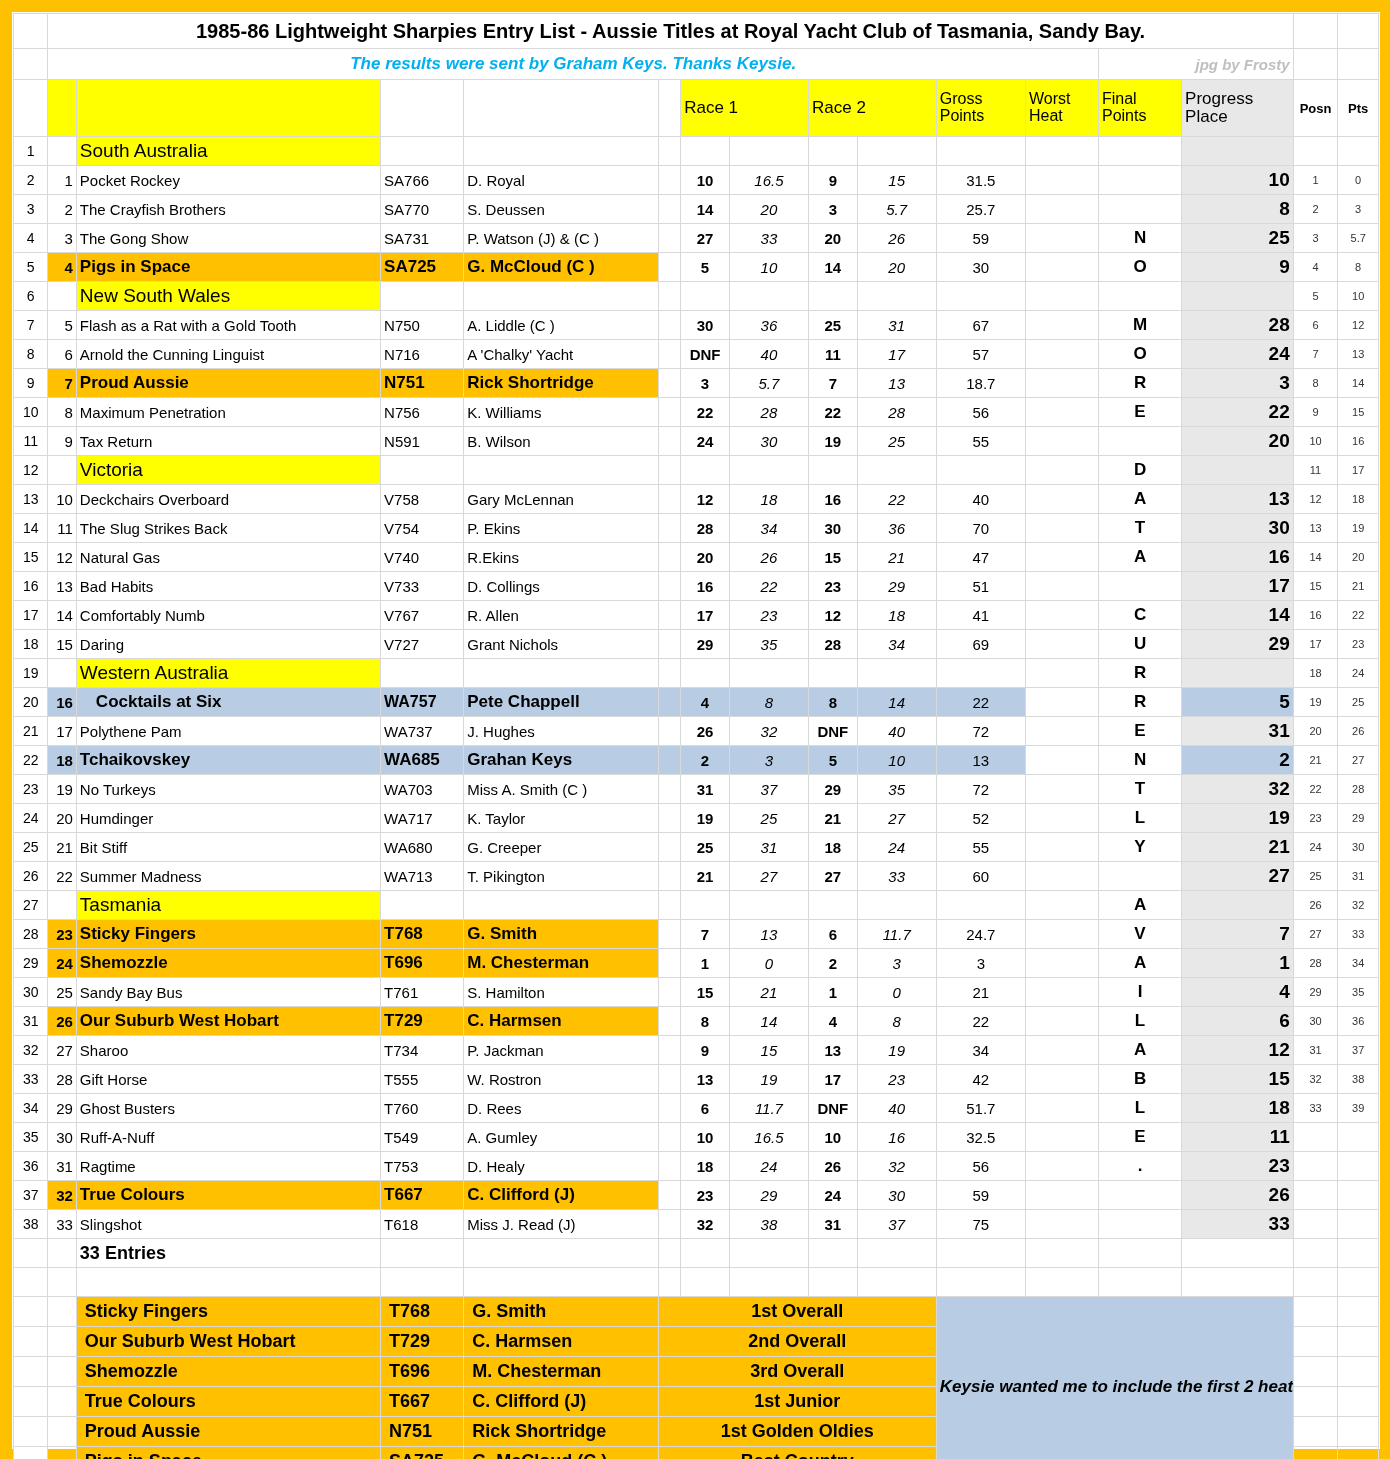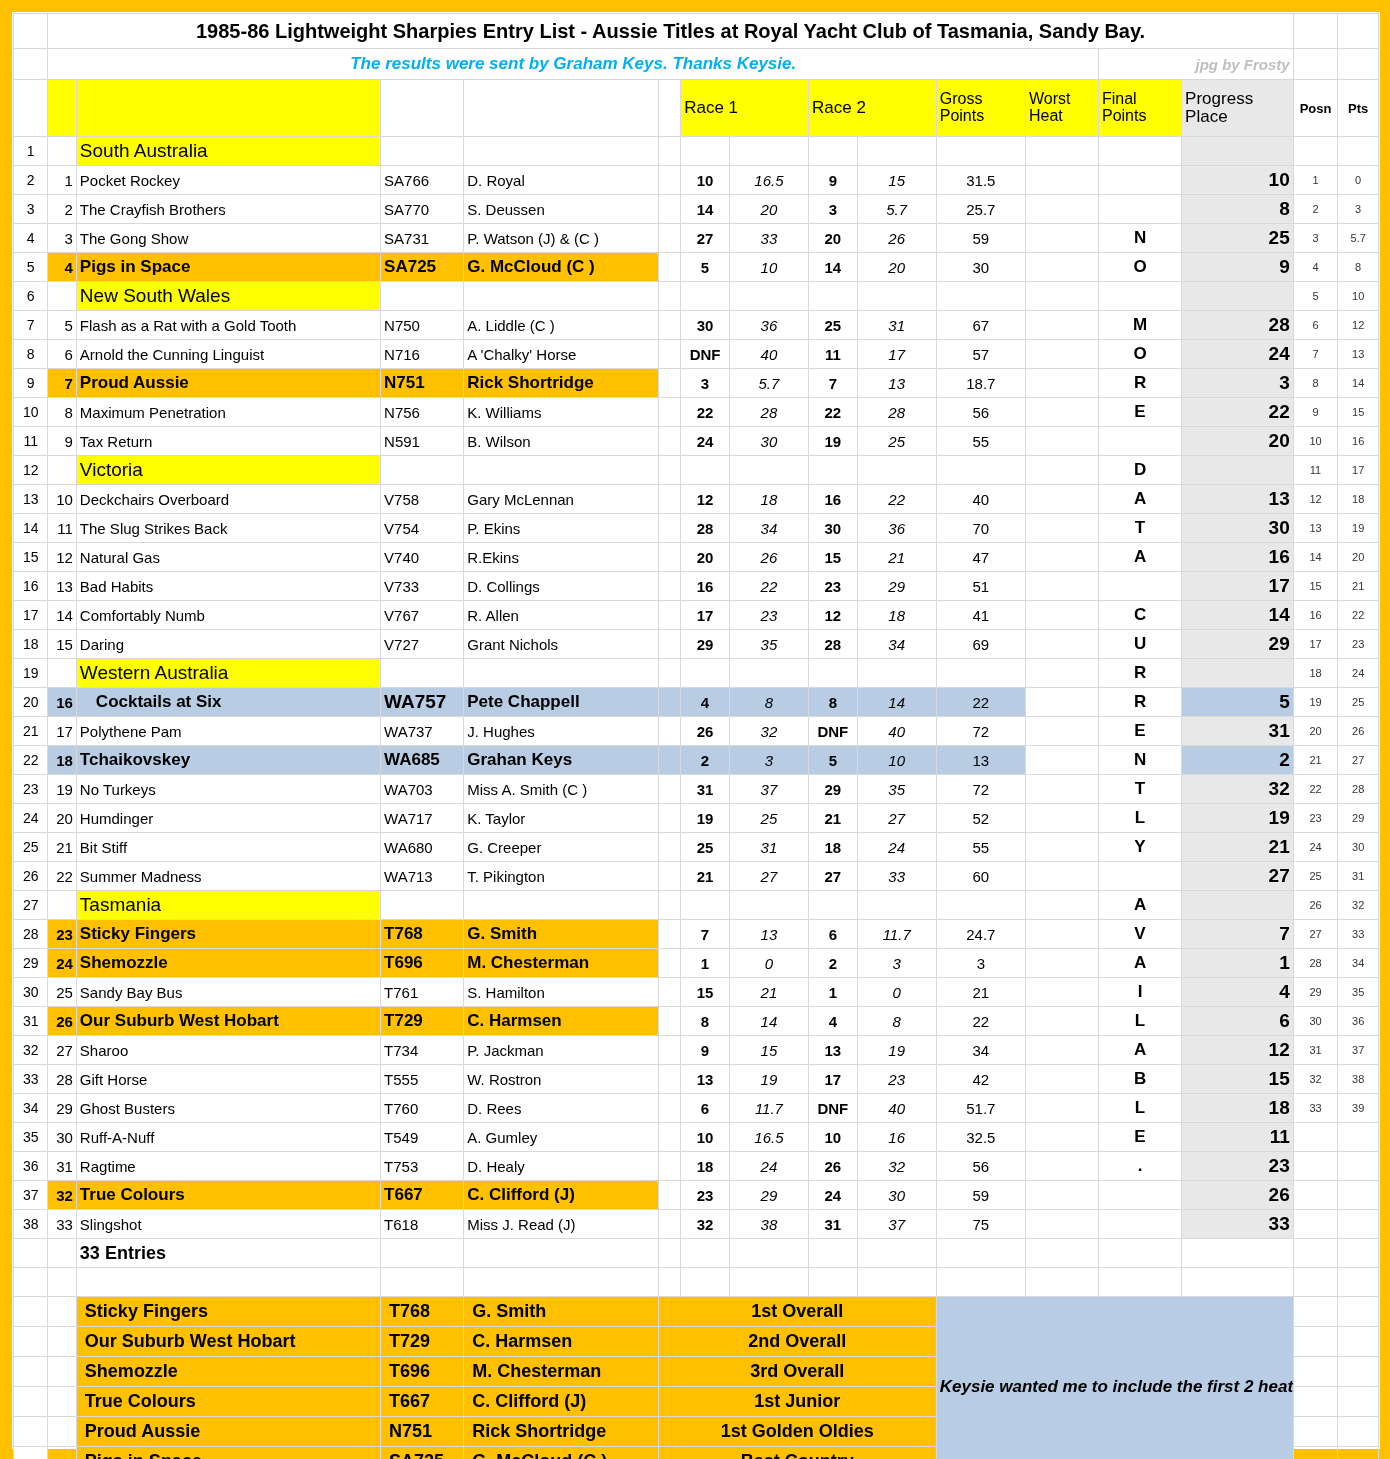--- a/index.html
+++ b/index.html
@@ -265,21 +265,21 @@
           <td class="letter" colspan="1">M</td>
           <td class="place" colspan="1">28</td>
           <td class="posn" colspan="1">6</td>
           <td class="pts" colspan="1">12</td>
         </tr>
         <tr>
           <td class="rownum" colspan="1">8</td>
           <td class="no" colspan="1">6</td>
           <td class="boat" colspan="1">Arnold the Cunning Linguist</td>
           <td class="sail" colspan="1">N716</td>
-          <td class="helm" colspan="1">A 'Chalky' Horse</td>
+          <td class="helm" colspan="1">A 'Chalky' Yacht</td>
           <td colspan="1"></td>
           <td class="num" colspan="1">DNF</td>
           <td class="ital" colspan="1">40</td>
           <td class="num" colspan="1">11</td>
           <td class="ital" colspan="1">17</td>
           <td class="gross" colspan="1">57</td>
           <td colspan="1"></td>
           <td class="letter" colspan="1">O</td>
           <td class="place" colspan="1">24</td>
           <td class="posn" colspan="1">7</td>
@@ -480,21 +480,21 @@
           <td colspan="1"></td>
           <td class="letter" colspan="1">R</td>
           <td class="placeblank" colspan="1"></td>
           <td class="posn" colspan="1">18</td>
           <td class="pts" colspan="1">24</td>
         </tr>
         <tr>
           <td class="rownum" colspan="1">20</td>
           <td class="no blue bold" colspan="1">16</td>
           <td class="boat blue bold" colspan="1" style="font-size:17px;padding-left:19px;">Cocktails at Six</td>
-          <td class="sail blue bold" colspan="1" style="font-size:19px;">WA757</td>
+          <td class="sail blue bold" colspan="1" style="font-size:16px;">WA757</td>
           <td class="helm blue bold" colspan="1" style="font-size:17px;">Pete Chappell</td>
           <td class="blue" colspan="1"></td>
           <td class="num blue" colspan="1">4</td>
           <td class="ital blue" colspan="1">8</td>
           <td class="num blue" colspan="1">8</td>
           <td class="ital blue" colspan="1">14</td>
           <td class="gross blue" colspan="1">22</td>
           <td colspan="1"></td>
           <td class="letter" colspan="1">R</td>
           <td class="place blue" colspan="1" style="background:#B8CCE4;">5</td>

